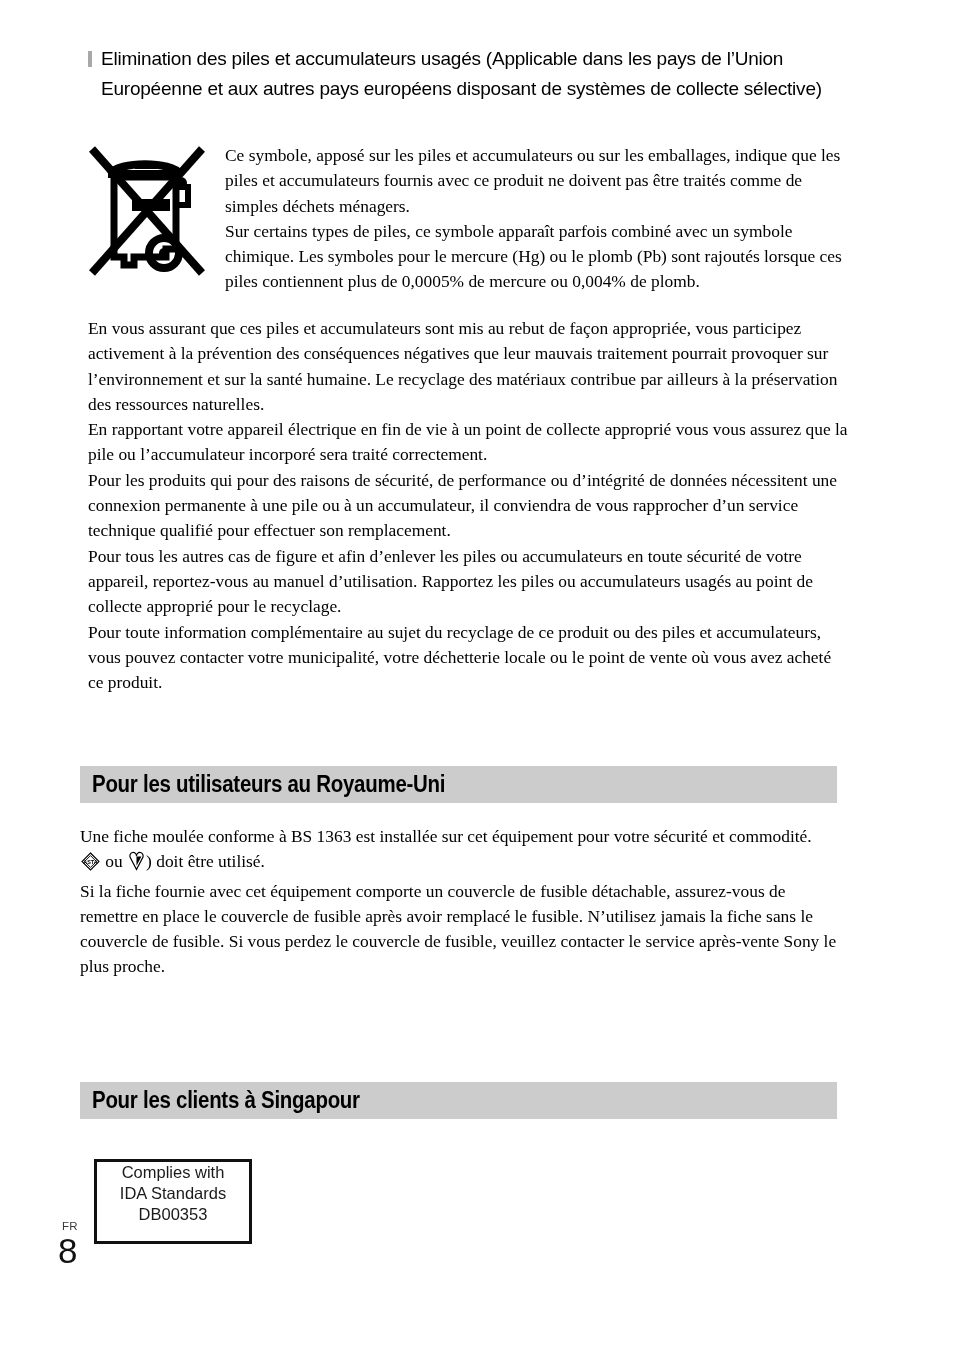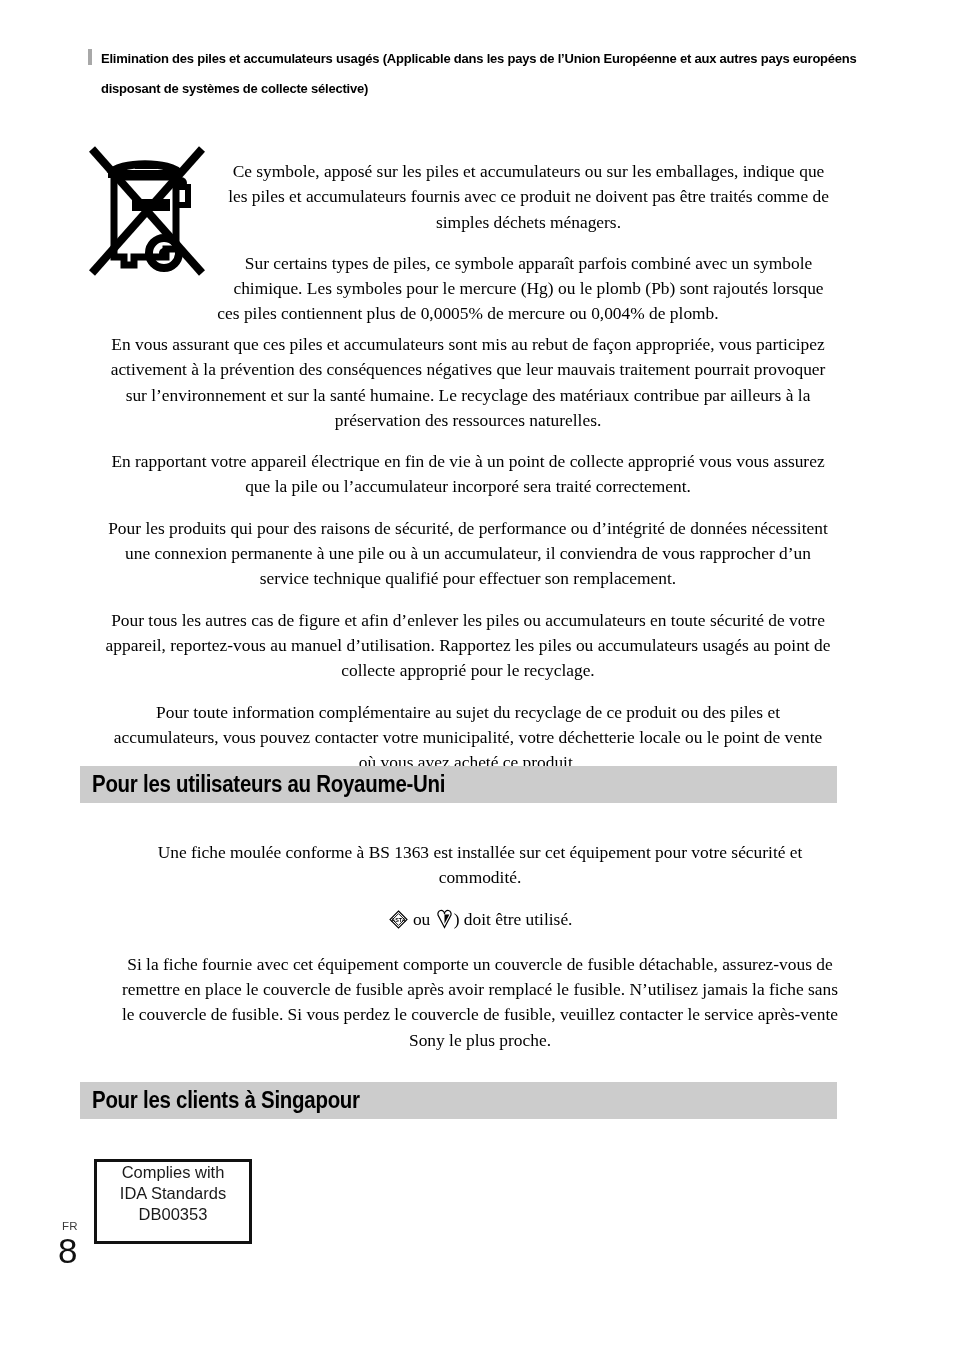--- a/index.html
+++ b/index.html
@@ -21,22 +21,22 @@
     inset: 0;
   }
 
   
   .section-heading {
     position: absolute;
     left: 88px;
     top: 44px;
     width: 760px;
     font-family: "Liberation Sans", "DejaVu Sans", sans-serif;
-    font-weight: bold;
-    font-size: 13px;
+    font-weight: normal;
+    font-size: 19px;
     line-height: 30px;
     letter-spacing: -0.22px;
     text-indent: -13px;
     padding-left: 13px;
   }
   .heading-bullet {
     display: inline-block;
     width: 4px;
     height: 16px;
     background: #a8a8a8;
@@ -54,22 +54,21 @@
   }
 
   
   .body-block {
     position: absolute;
     font-size: 17.4px;
     line-height: 25.3px;
     text-align: left;
   }
   .body-block p {
-    margin: 16px;
-    text-align: center;
+    margin: 0;
   }
 
   
   .intro-block {
     left: 88px;
     top: 143px;
     width: 760px;
   }
   .icon-float {
     float: left;
@@ -100,21 +99,21 @@
     letter-spacing: -0.3px;
     transform: scaleX(0.89);
     transform-origin: left center;
     margin-left: 12px;
     white-space: nowrap;
   }
   #banner-uk { top: 766px; }
   #banner-sg { top: 1082px; }
 
   .uk-block {
-    left: 100px;
+    left: 80px;
     top: 824px;
     width: 760px;
   }
 
   
   .mark {
     display: inline-block;
     vertical-align: -4px;
     margin: 0 1px;
   }

